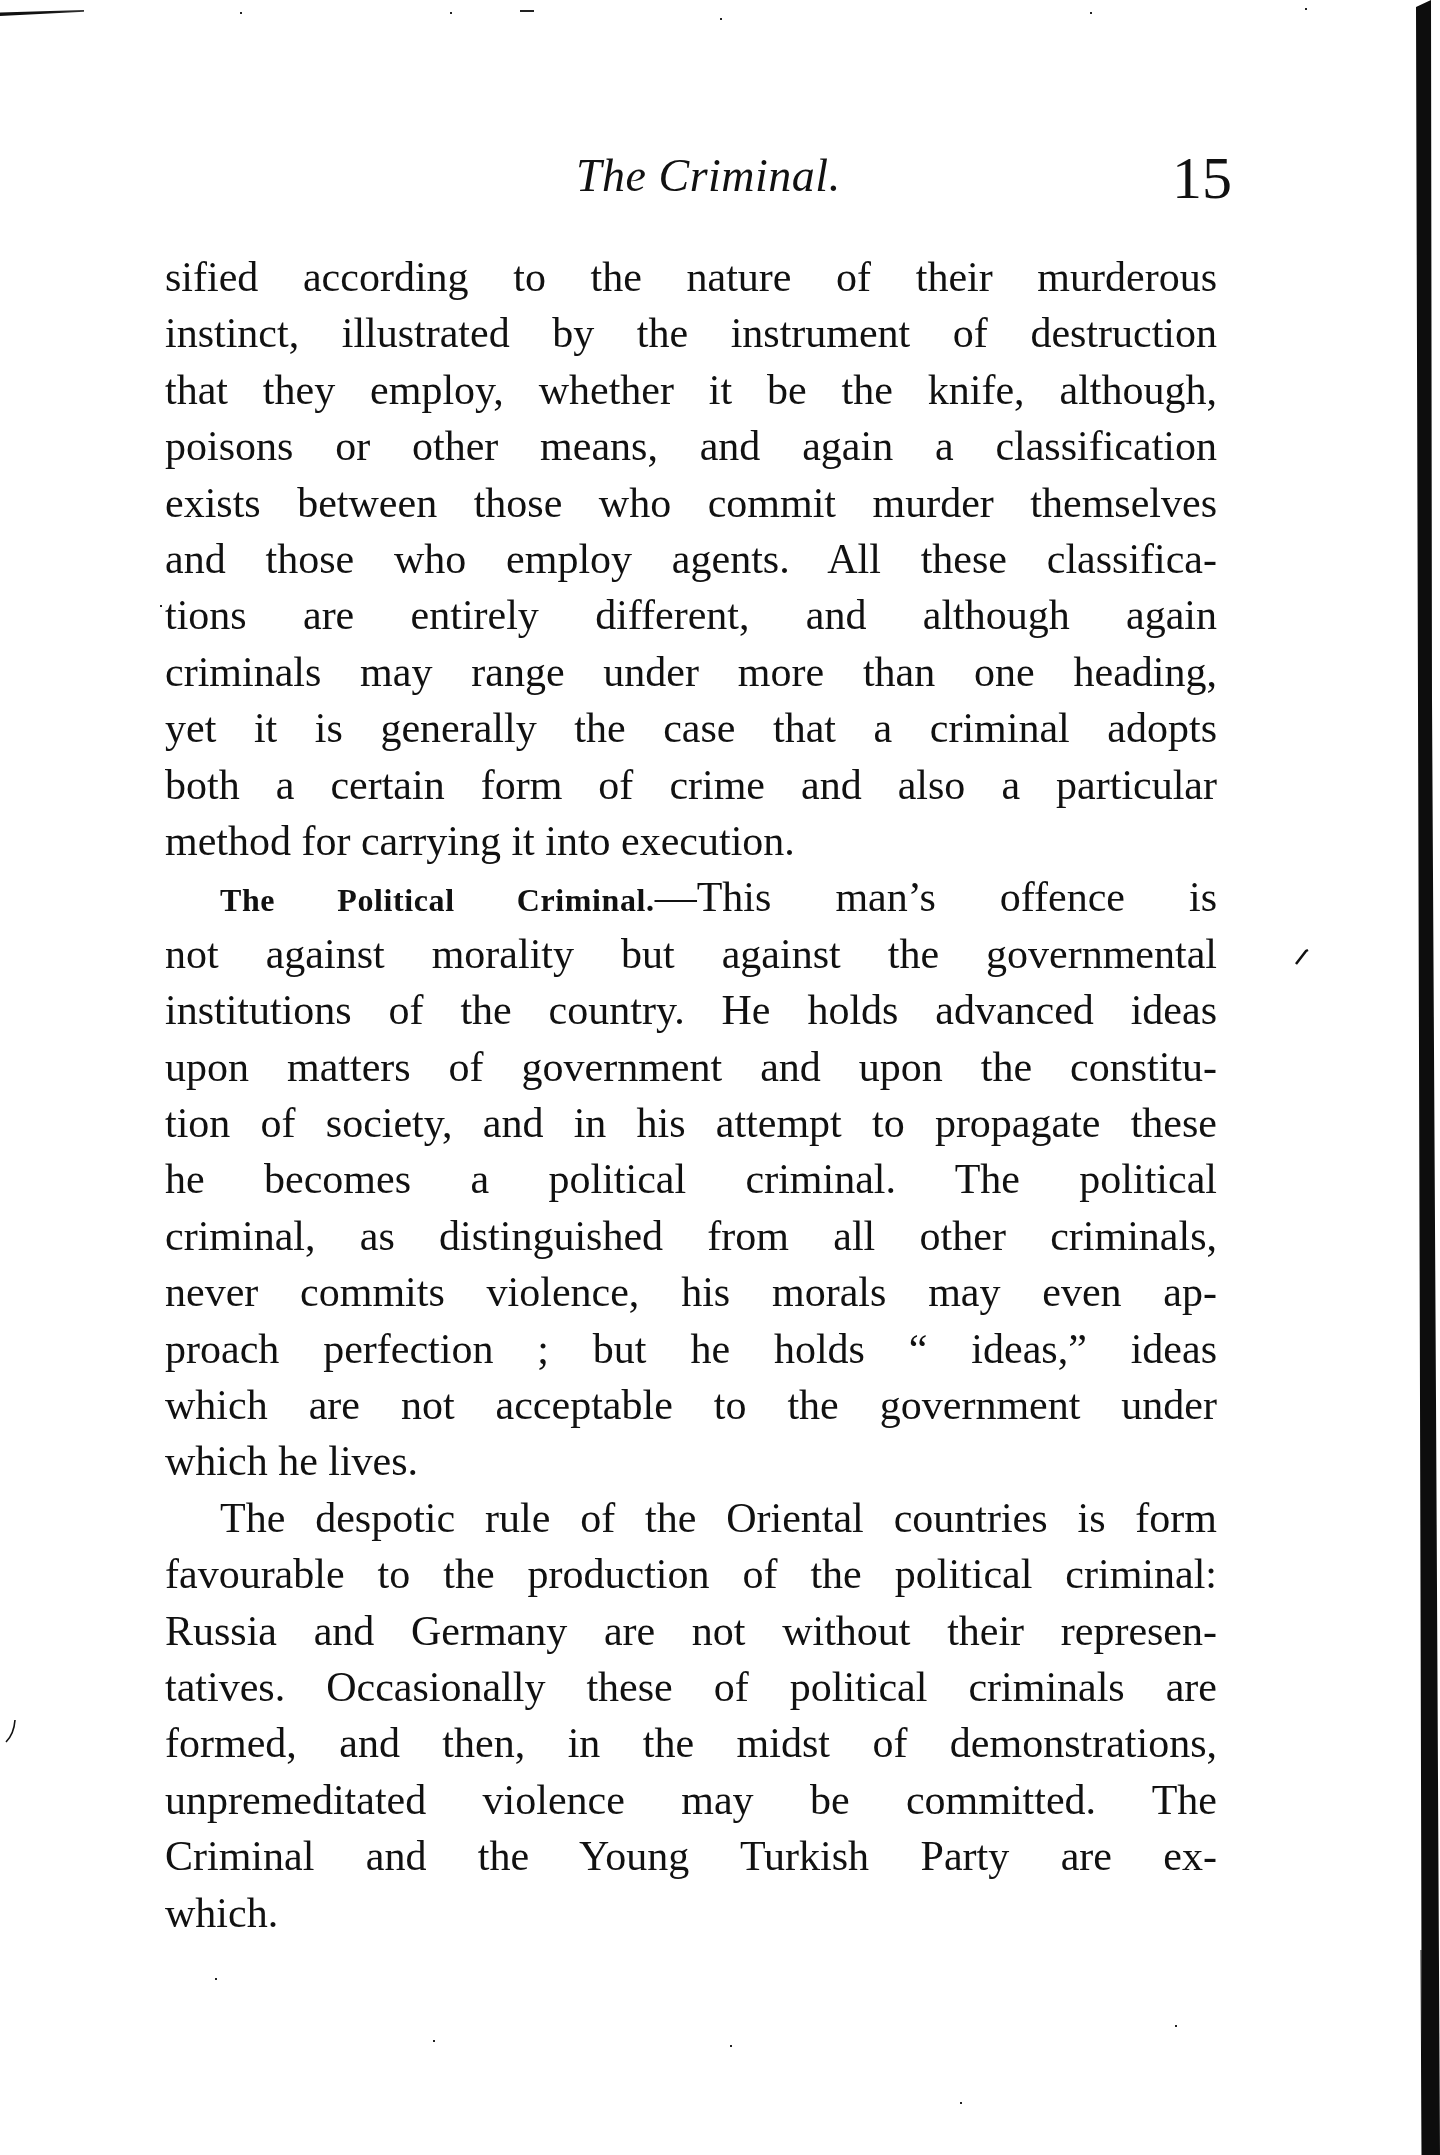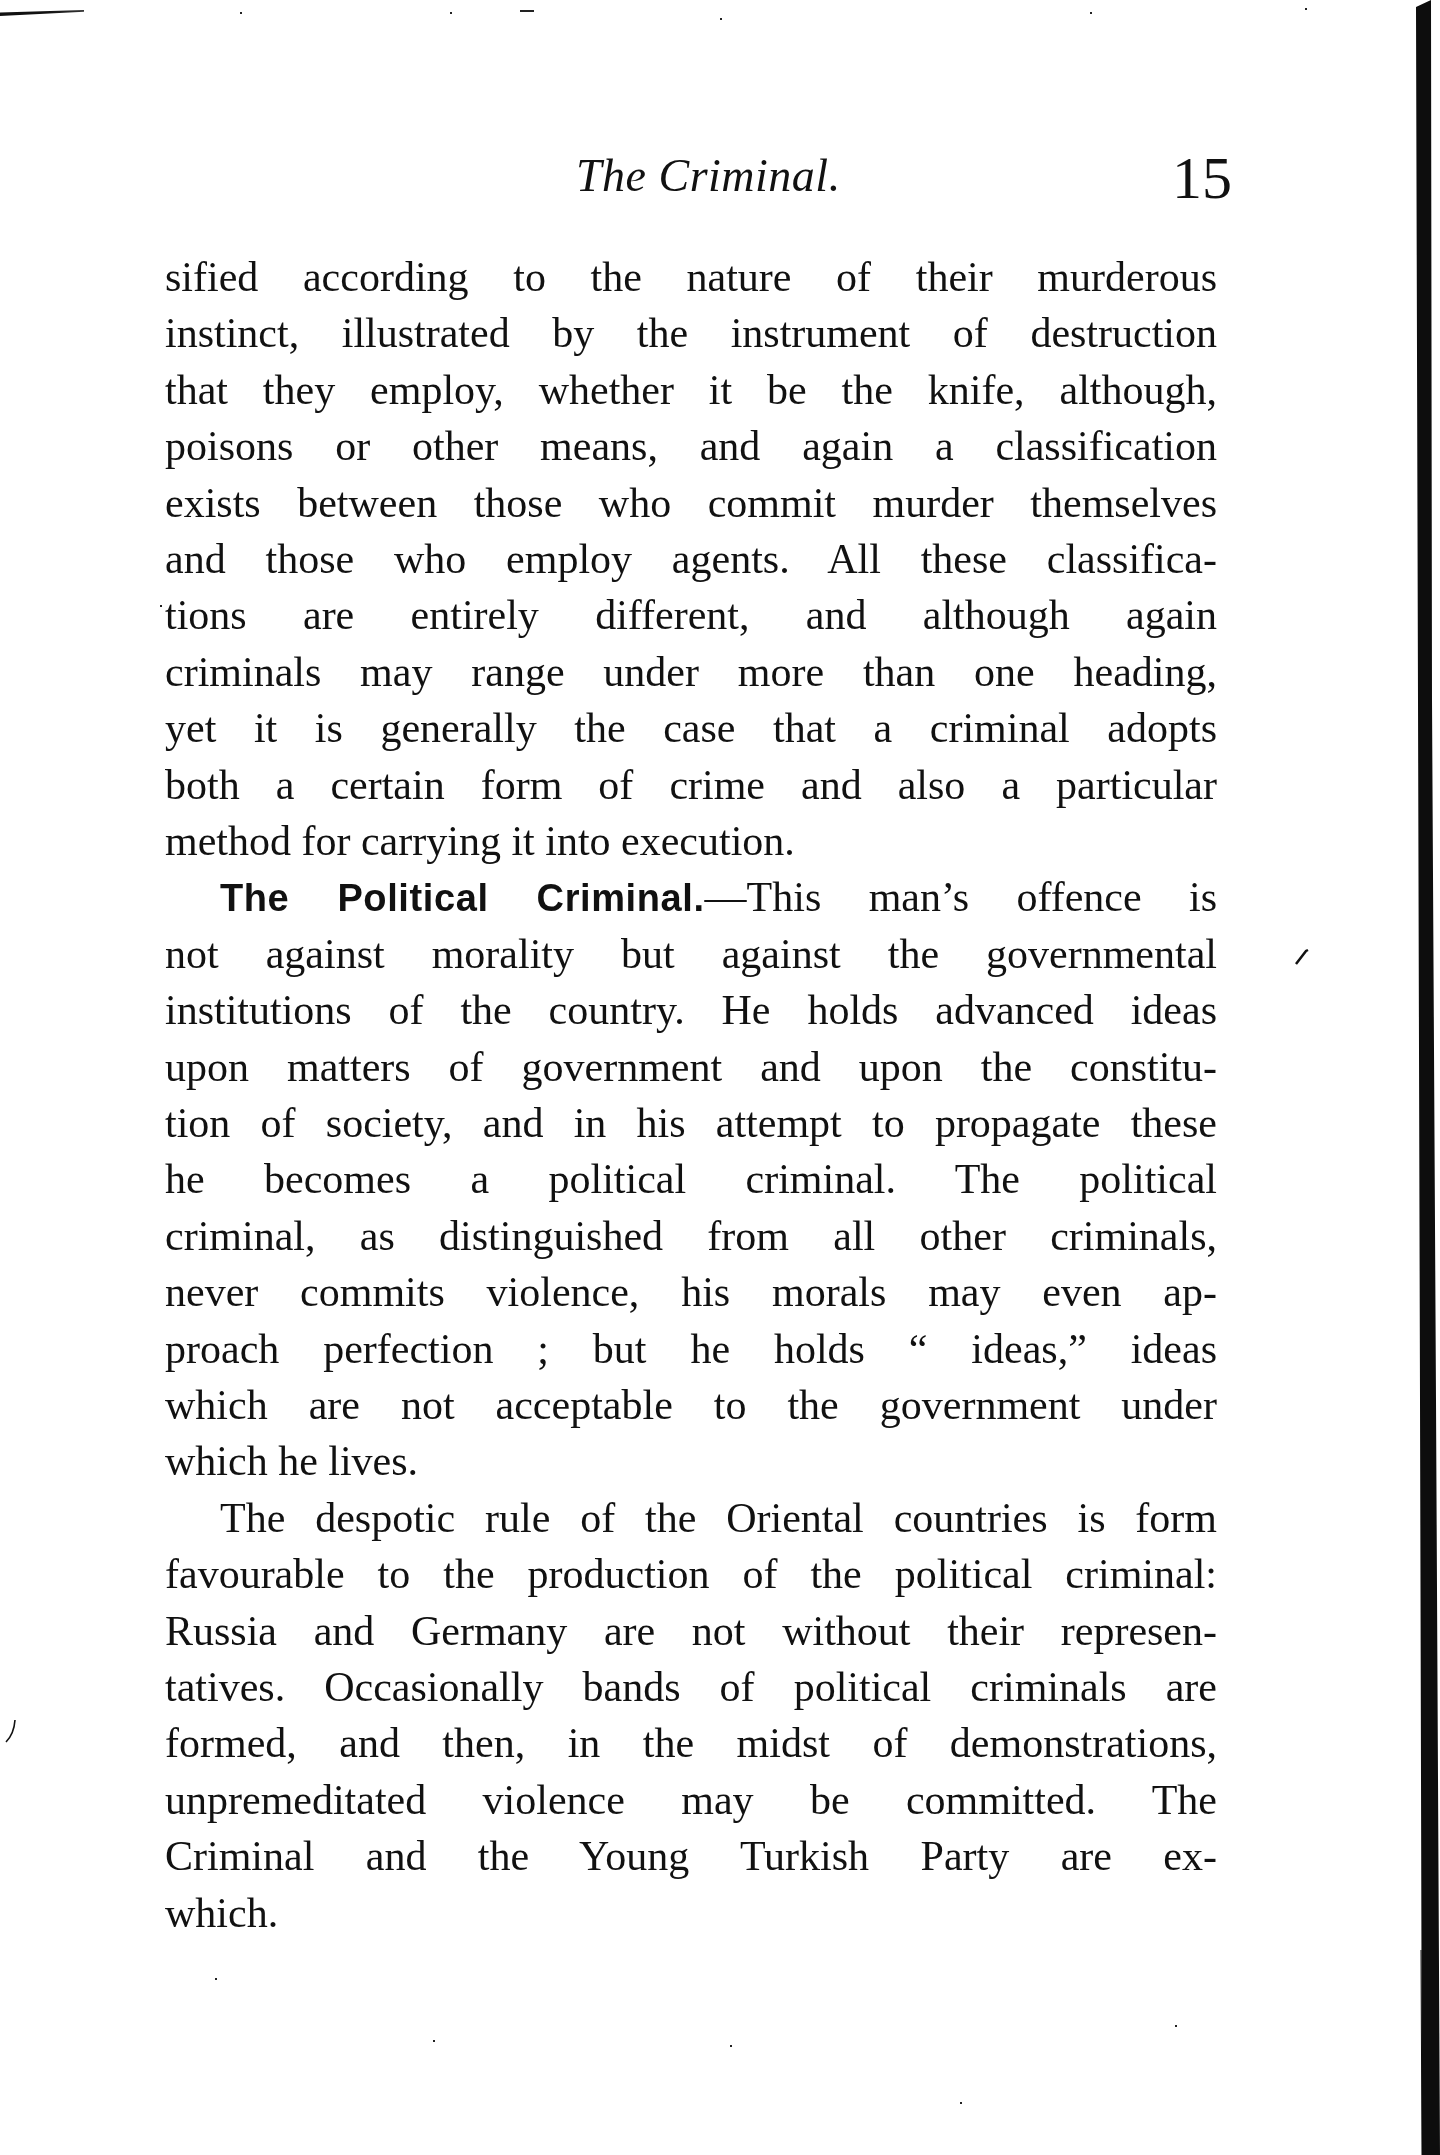--- a/index.html
+++ b/index.html
@@ -20,22 +20,22 @@
   }
   .body-text { position: absolute; left: 165px; top: 0; width: 1052px; }
   .line {
     position: absolute; left: 0; width: 1052px; height: 56px;
     font-size: 42px; line-height: 56px; white-space: nowrap;
     text-align: justify; text-align-last: justify;
   }
   .line.last { text-align: left; text-align-last: left; }
   .line.indent { left: 55px; width: 997px; }
   .run-heading {
-    font-family: Liberation Sans, sans-serif;
-    font-weight: bold; font-size: 38px; letter-spacing: 0.6px;
+    font-family: Liberation Serif, serif;
+    font-weight: bold; font-size: 32px; letter-spacing: 0.6px;
   }
   .mark { position: absolute; }
   .corner-rule {
     position: absolute; left: 0; top: 10px; width: 84px; height: 6px;
     background: linear-gradient(to right, #111 0%, #111 55%, #333 100%);
     clip-path: polygon(0 40%, 100% 0, 100% 30%, 0 100%);
   }
   .binding-bar { position: absolute; left: 1410px; top: 0; width: 30px; height: 2155px; }
   .speck { position: absolute; width: 2px; height: 2px; background: #222; }
 </style>
@@ -77,21 +77,21 @@
     <div class="line" style="top:1151px">he becomes a political criminal. The political</div>
     <div class="line" style="top:1208px">criminal, as distinguished from all other criminals,</div>
     <div class="line" style="top:1264px">never commits violence, his morals may even ap-</div>
     <div class="line" style="top:1321px">proach perfection ; but he holds “ ideas,” ideas</div>
     <div class="line" style="top:1377px">which are not acceptable to the government under</div>
     <div class="line last" style="top:1433px">which he lives.</div>
 
     <div class="line indent" style="top:1490px">The despotic rule of the Oriental countries is form</div>
     <div class="line" style="top:1546px">favourable to the production of the political criminal:</div>
     <div class="line" style="top:1603px">Russia and Germany are not without their represen-</div>
-    <div class="line" style="top:1659px">tatives. Occasionally bands of political criminals are</div>
+    <div class="line" style="top:1659px">tatives. Occasionally these of political criminals are</div>
     <div class="line" style="top:1715px">formed, and then, in the midst of demonstrations,</div>
     <div class="line" style="top:1772px">unpremeditated violence may be committed. The</div>
     <div class="line" style="top:1828px">Criminal and the Young Turkish Party are ex-</div>
     <div class="line last" style="top:1885px">which.</div>
   </div>
 
   <svg class="mark" style="left:1294px;top:948px" width="16" height="18" viewBox="0 0 16 18">
     <path d="M2 16 L12 3 L14 2" stroke="#111" stroke-width="2.5" fill="none"></path>
   </svg>
   <svg class="mark" style="left:4px;top:1718px" width="14" height="26" viewBox="0 0 14 26">

